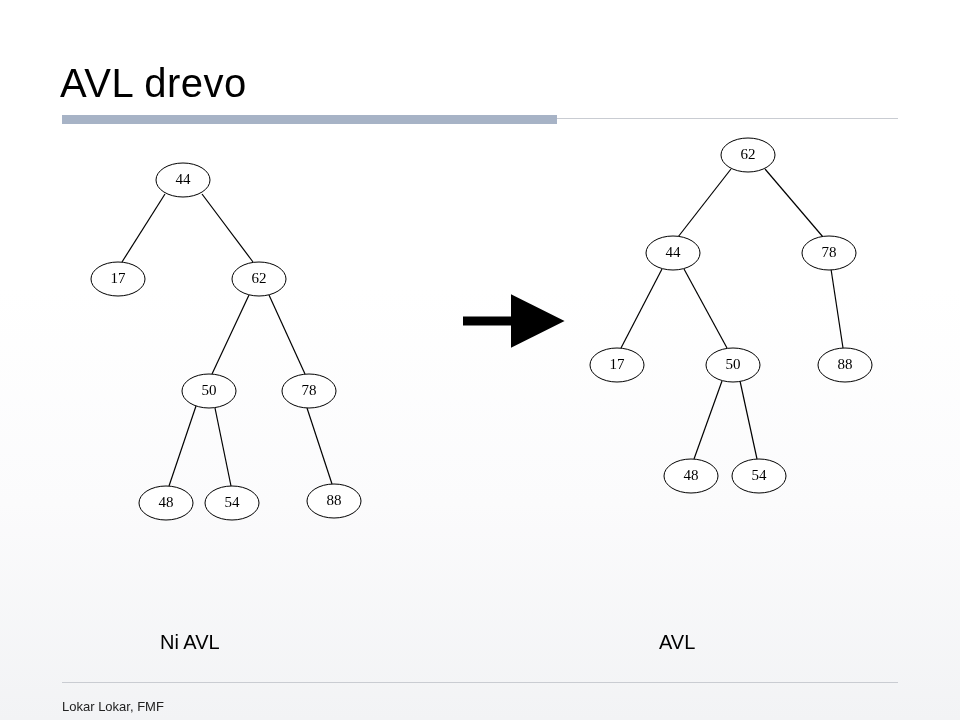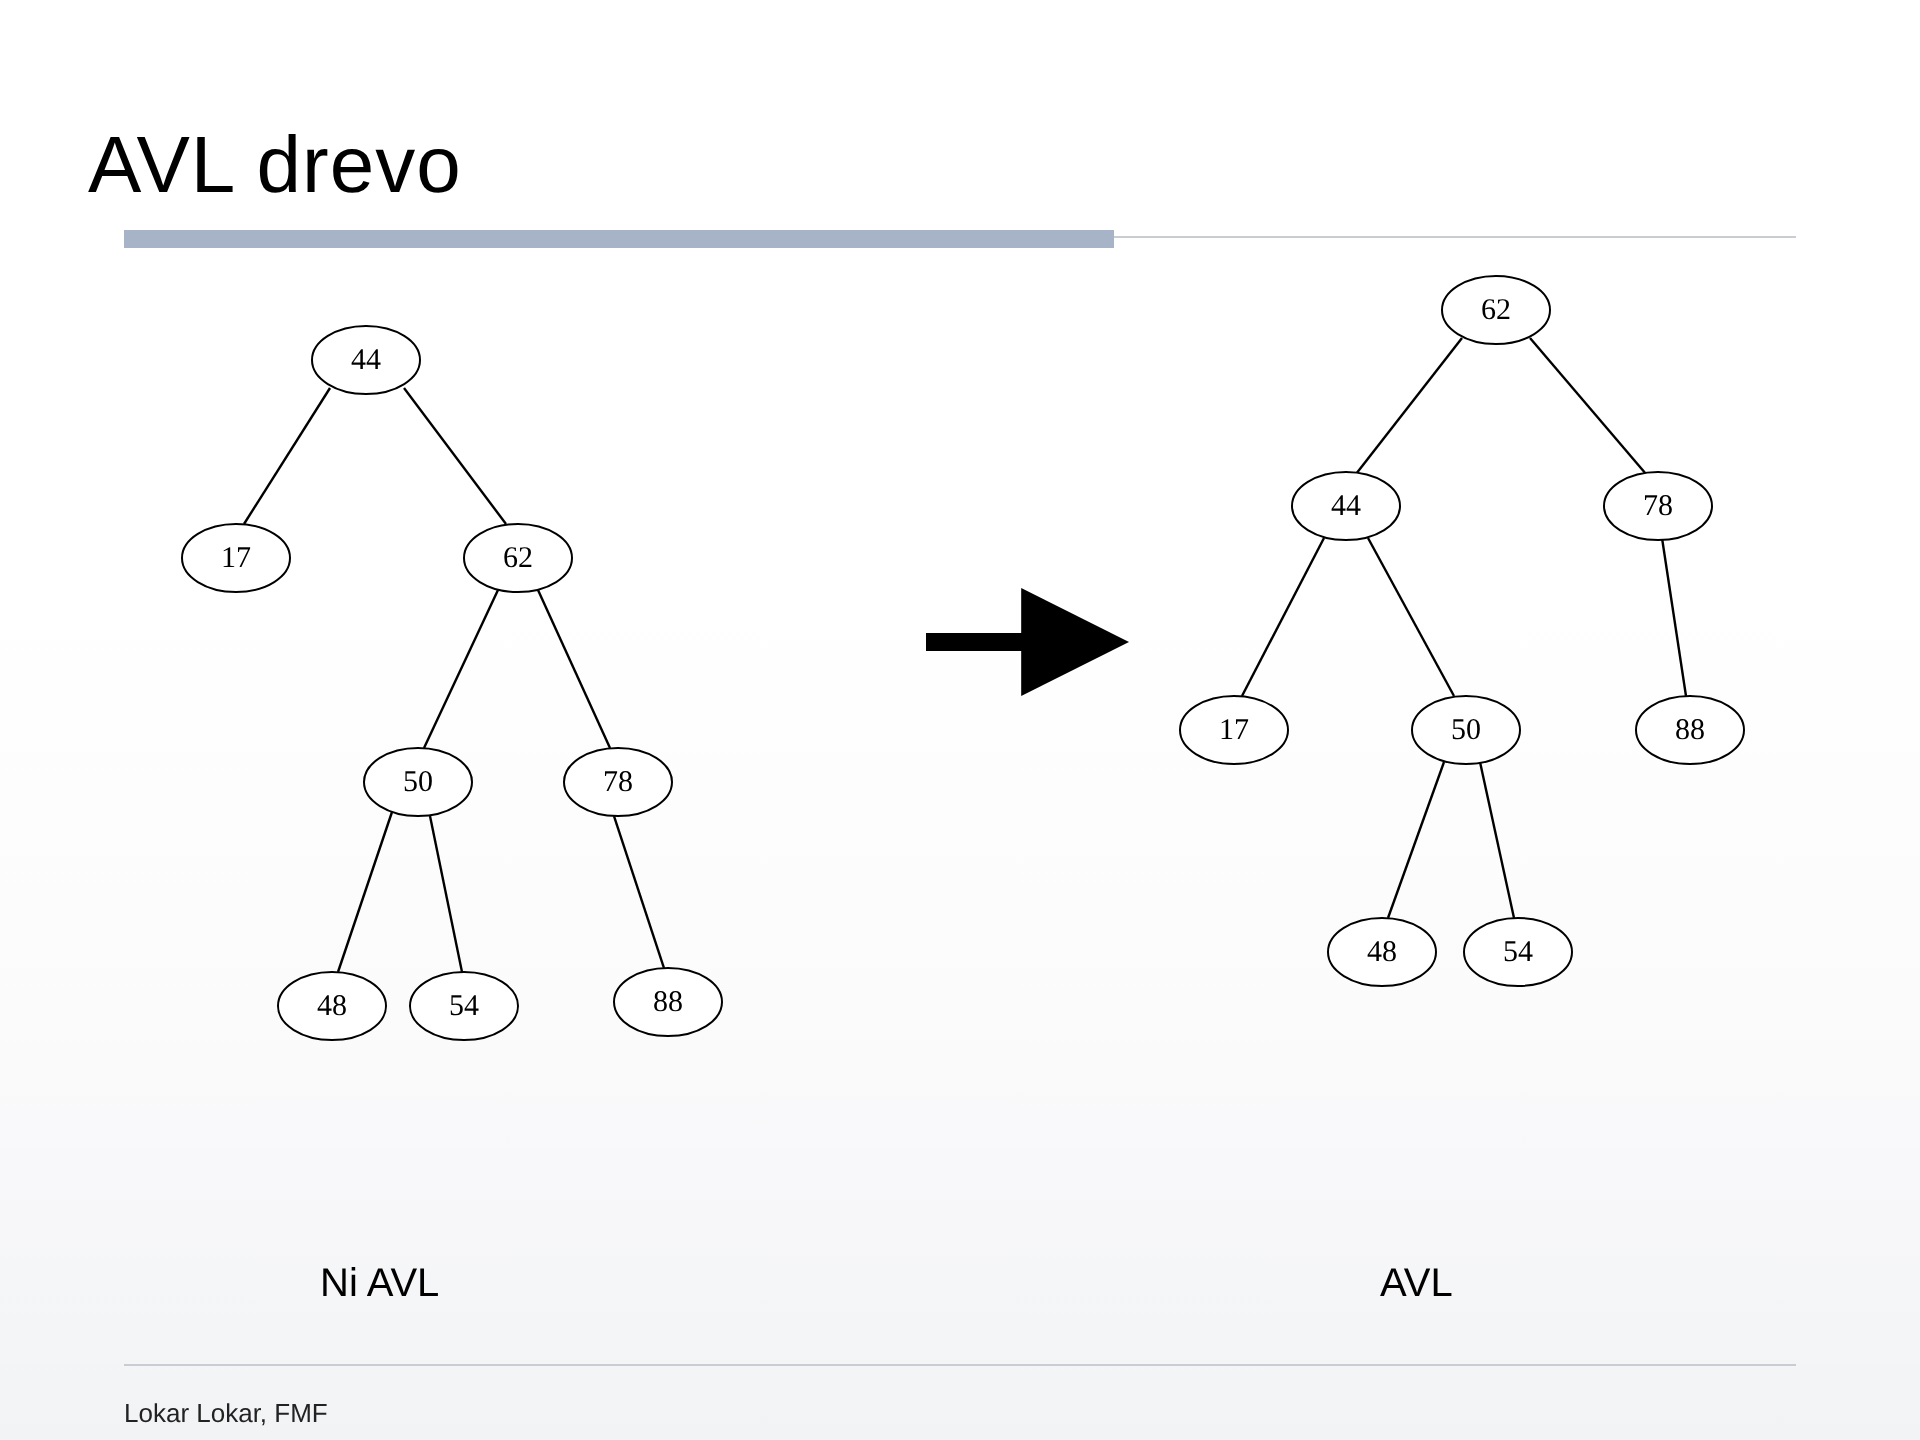--- a/index.html
+++ b/index.html
@@ -16,21 +16,21 @@
   }
   .slide {
     position: absolute;
     left: 0; top: 0;
     width: 960px;
     height: 720px;
     background: linear-gradient(to bottom, #ffffff 0%, #ffffff 40%, #fbfbfc 70%, #f2f3f5 100%);
   }
   .title {
     position: absolute;
-    left: 44px;
+    left: 60px;
     top: 34px;
     font-size: 40px;
     color: #000000;
     font-weight: normal;
     letter-spacing: 0.5px;
   }
   .title-rule {
     position: absolute;
     left: 62px;
     top: 118px;
@@ -60,21 +60,21 @@
     top: 699px;
     font-size: 13px;
     color: #222222;
   }
   .caption {
     position: absolute;
     font-size: 20px;
     color: #000000;
   }
   .caption-left { left: 160px; top: 631px; text-align: center; }
-  .caption-right { left: 690px; top: 631px; text-align: right; }
+  .caption-right { left: 659px; top: 631px; text-align: right; }
 
   svg.diagram {
     position: absolute;
     left: 0;
     top: 0;
     width: 960px;
     height: 720px;
   }
   .node-ellipse {
     fill: #ffffff;

